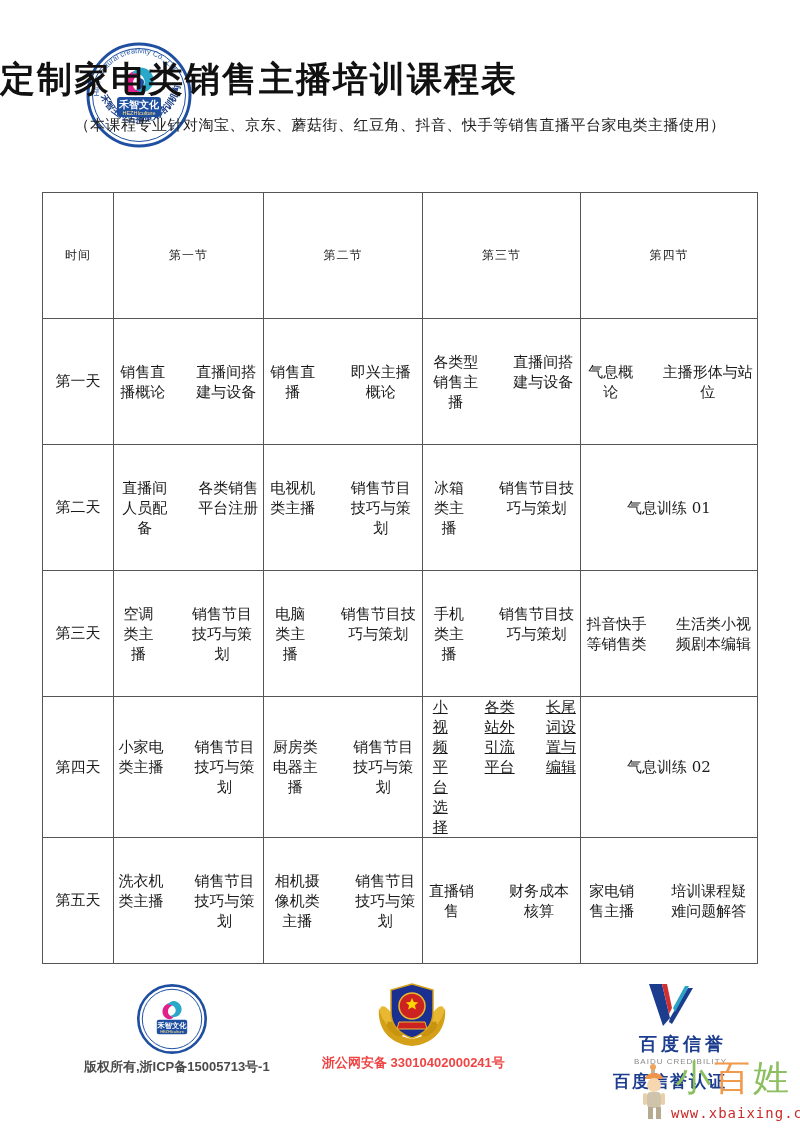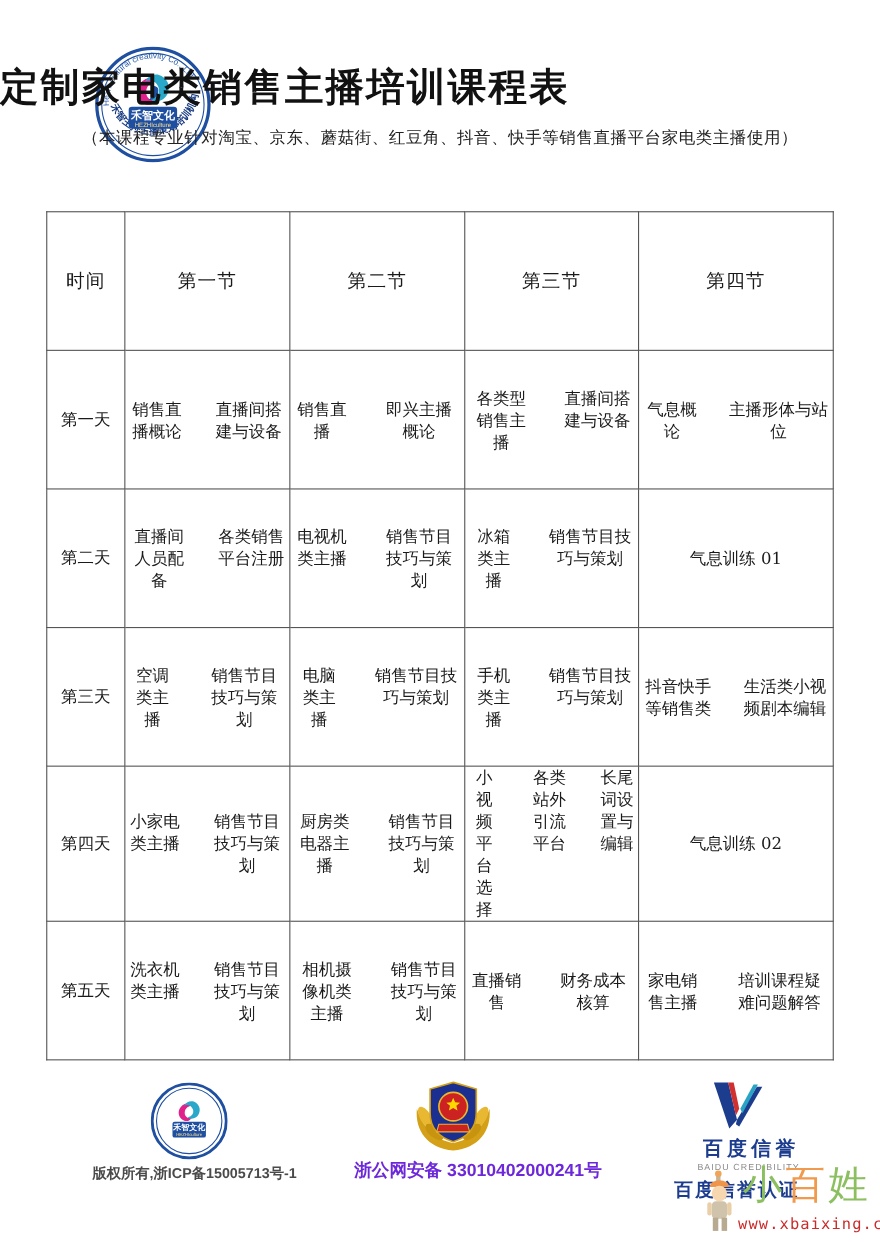--- a/index.html
+++ b/index.html
@@ -27,37 +27,37 @@
   table.schedule {
     position:absolute; left:42px; top:192px; width:715px;
     border-collapse:collapse; table-layout:fixed;
   }
   table.schedule th, table.schedule td {
     border:1px solid #555; text-align:center; vertical-align:middle;
     font-weight:normal; font-size:15px; color:#1a1a1a; padding:0 4px;
   }
   table.schedule thead tr { height:126px; }
   table.schedule tbody tr { height:126px; }
-  table.schedule thead th { font-size:17px; letter-spacing:1px;margin-top:32px; }
+  table.schedule thead th { font-size:12px; letter-spacing:1px;margin-top:32px; }
   .cell-lines { display:flex; flex-direction:row; justify-content:center; gap:26px; }
-  .cell-lines.lines-3 { gap:31px; }
+  .cell-lines.lines-3 { gap:31px;text-decoration:underline; }
   .cell-line { line-height:20px; }
 
   
   .footer-left  { position:absolute; left:84px;  top:984px; width:176px; text-align:center; }
   .footer-left svg { width:70px; height:70px; display:block; margin:0 auto; }
   .icp-text {
     margin-top:4px; font-family:"Liberation Sans",sans-serif;
     font-size:13px; font-weight:bold; color:#4a4a4a; white-space:nowrap;
   }
   .footer-center { position:absolute; left:322px; top:982px; width:180px; text-align:center; }
   .footer-center svg { width:82px; height:68px; display:block; margin:0 auto; }
   .police-text {
     margin-top:4px; font-family:"Liberation Sans",sans-serif;
-    font-size:16px; font-weight:bold; color:#6d28d9; white-space:nowrap;
+    font-size:13px; font-weight:bold; color:#ef4444; white-space:nowrap;
   }
   .footer-right { position:absolute; left:612px; top:982px; width:115px; text-align:right; }
   .footer-right svg { width:50px; height:50px; display:block; margin:0 auto; }
   .baidu-cn  { font-size:18px; font-weight:bold; color:#1c3c8e; letter-spacing:4px;
                font-family:"Liberation Sans",sans-serif; }
   .baidu-en  { font-size:8px;  color:#8a8a8a; letter-spacing:1px; margin-top:1px;
                font-family:"Liberation Sans",sans-serif; }
   .baidu-cert{ font-size:17px; font-weight:bold; color:#1c3c8e; letter-spacing:2px; margin-top:4px;
                font-family:"Liberation Sans",sans-serif; }
 

